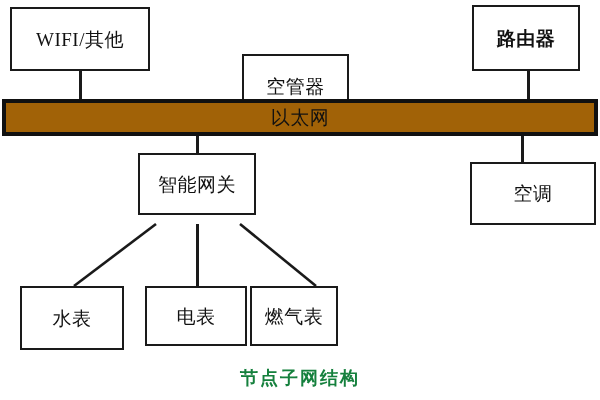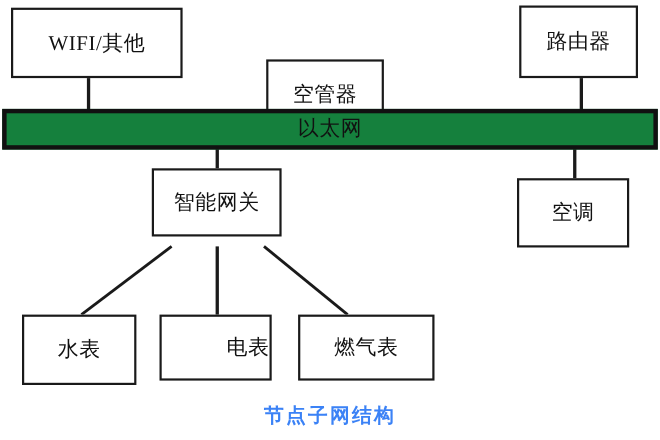--- a/index.html
+++ b/index.html
@@ -29,21 +29,21 @@
     font-size: 19px;
     color: #111111;
     line-height: 1;
     white-space: nowrap;
     letter-spacing: 0.5px;
   }
   
   #ethernet-bus {
     position: absolute;
     box-sizing: border-box;
-    background: #15803d;
+    background: #a16207;
     border: 4px solid #111111;
     display: flex;
     align-items: center;
     justify-content: center;
     z-index: 4;
   }
   #ethernet-bus .node-label {
     font-size: 19px;
   }
   
@@ -65,21 +65,21 @@
   }
   #caption {
     position: absolute;
     left: 0;
     top: 366px;
     width: 600px;
     text-align: center;
     font-family: "DejaVu Sans", "Liberation Sans", sans-serif;
     font-size: 18px;
     font-weight: bold;
-    color: #3b82f6;
+    color: #15803d;
     letter-spacing: 2px;
   }
 </style>
 </head>
 <body>
 
 <div id="diagram-root">
 
   <svg id="link-layer" viewBox="0 0 600 400" xmlns="http://www.w3.org/2000/svg">
 
@@ -90,51 +90,51 @@
 
   <div class="v-link" style="left:79px; top:70px; height:30px;"></div>
   <div class="v-link" style="left:295px; top:70px; height:30px;"></div>
   <div class="v-link" style="left:527px; top:70px; height:30px;"></div>
 
   <div class="v-link" style="left:196px; top:135px; height:30px;"></div>
   <div class="v-link" style="left:521px; top:135px; height:30px;"></div>
 
   <div class="v-link" style="left:196px; top:224px; height:63px;"></div>
 
-  <div class="node-box" style="left:10px; top:7px; width:156px; height:64px;">
+  <div class="node-box" style="left:10px; top:7px; width:140px; height:64px;">
     <span class="node-label">WIFI/其他</span>
   </div>
 
   <div class="node-box" style="left:242px; top:7px; width:107px; height:64px;margin-top:47px;">
     <span class="node-label">空管器</span>
   </div>
 
-  <div class="node-box" style="left:472px; top:5px; width:108px; height:66px;">
+  <div class="node-box" style="left:472px; top:5px; width:108px; height:66px;font-weight:bold;">
     <span class="node-label">路由器</span>
   </div>
 
   <div id="ethernet-bus" style="left:2px; top:99px; width:596px; height:37px;">
     <span class="node-label">以太网</span>
   </div>
 
   <div class="node-box" style="left:138px; top:153px; width:118px; height:62px;">
     <span class="node-label">智能网关</span>
   </div>
 
-  <div class="node-box" style="left:470px; top:162px; width:102px; height:63px;text-align:right;">
+  <div class="node-box" style="left:470px; top:162px; width:126px; height:63px;text-align:right;">
     <span class="node-label">空调</span>
   </div>
 
   <div class="node-box" style="left:20px; top:286px; width:104px; height:64px;">
     <span class="node-label">水表</span>
   </div>
 
-  <div class="node-box" style="left:145px; top:286px; width:102px; height:60px;justify-content:flex-end;">
+  <div class="node-box" style="left:145px; top:286px; width:102px; height:60px;">
     <span class="node-label">电表</span>
   </div>
 
-  <div class="node-box" style="left:271px; top:286px; width:124px; height:60px;">
+  <div class="node-box" style="left:250px; top:286px; width:88px; height:60px;">
     <span class="node-label">燃气表</span>
   </div>
 
   <div id="caption">节点子网结构</div>
 
 </div>
 
 </body></html>

